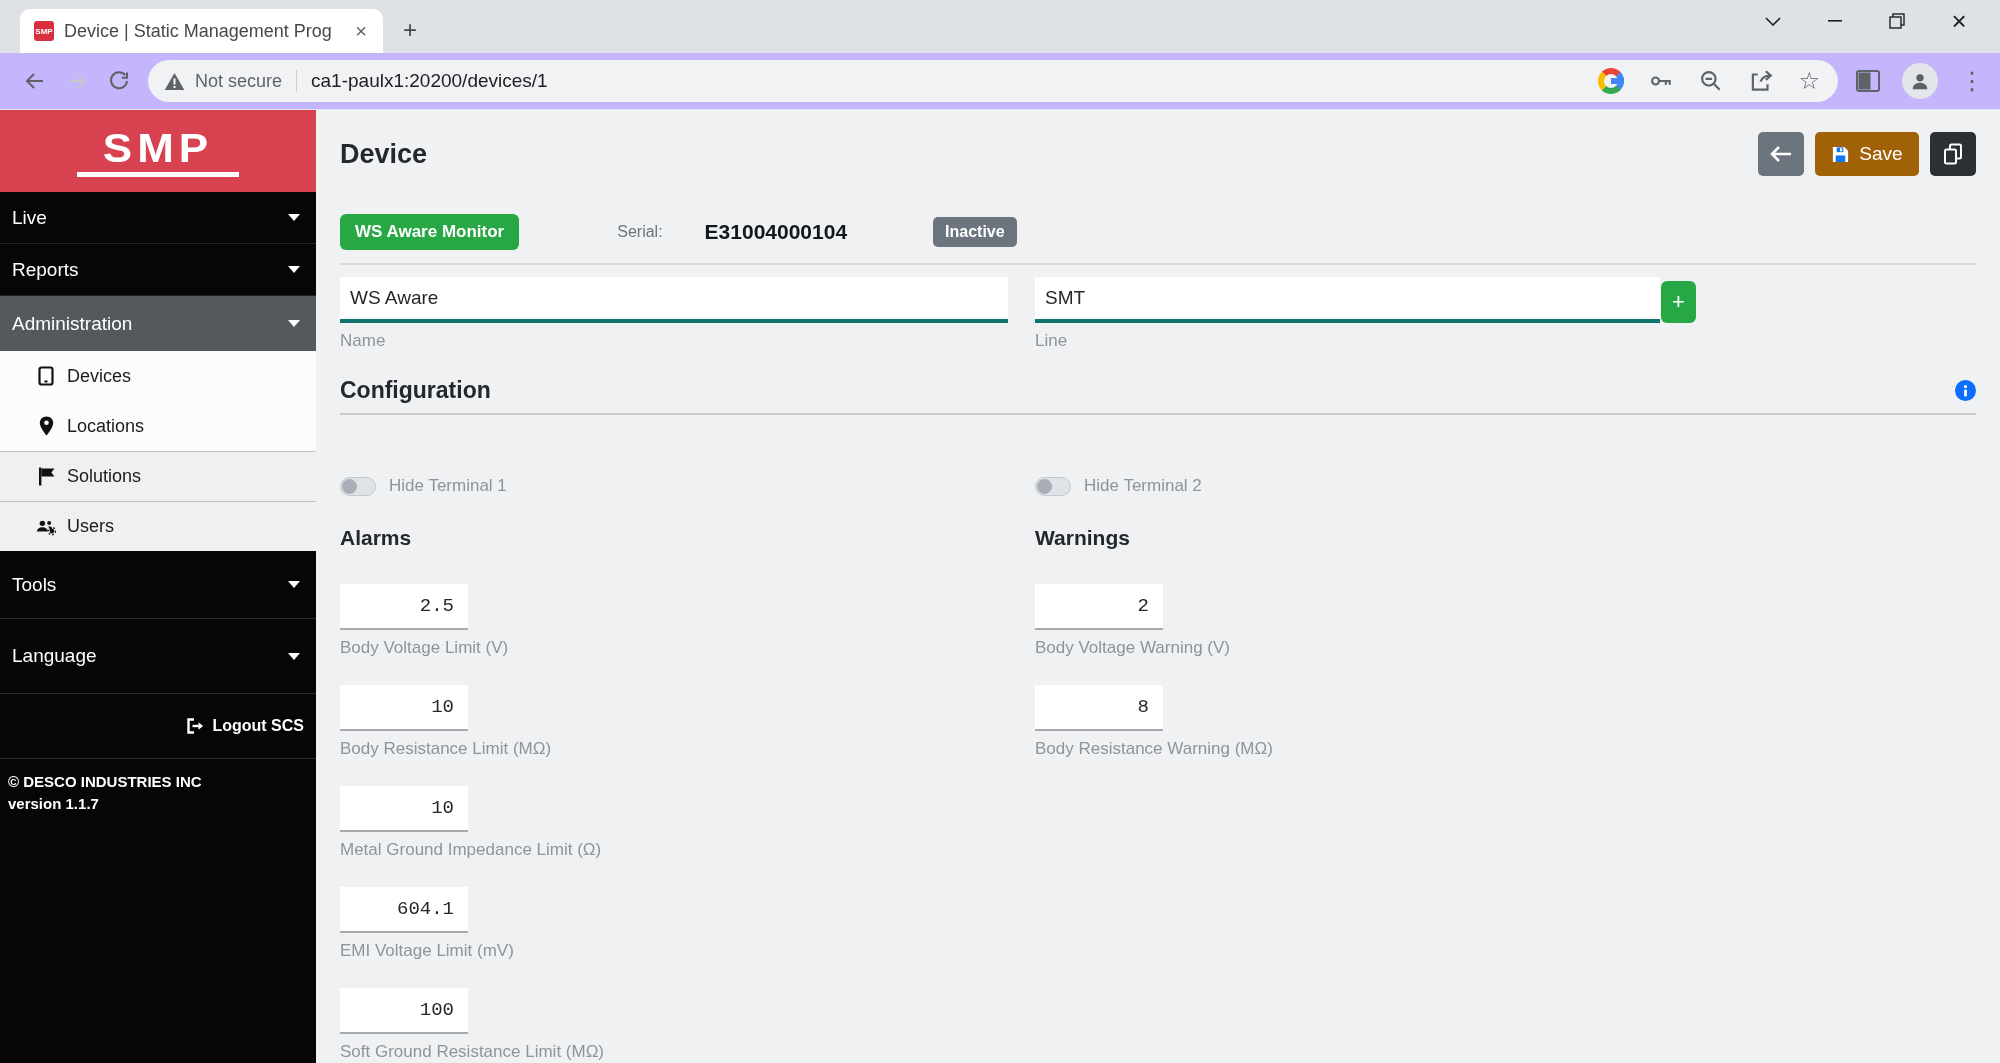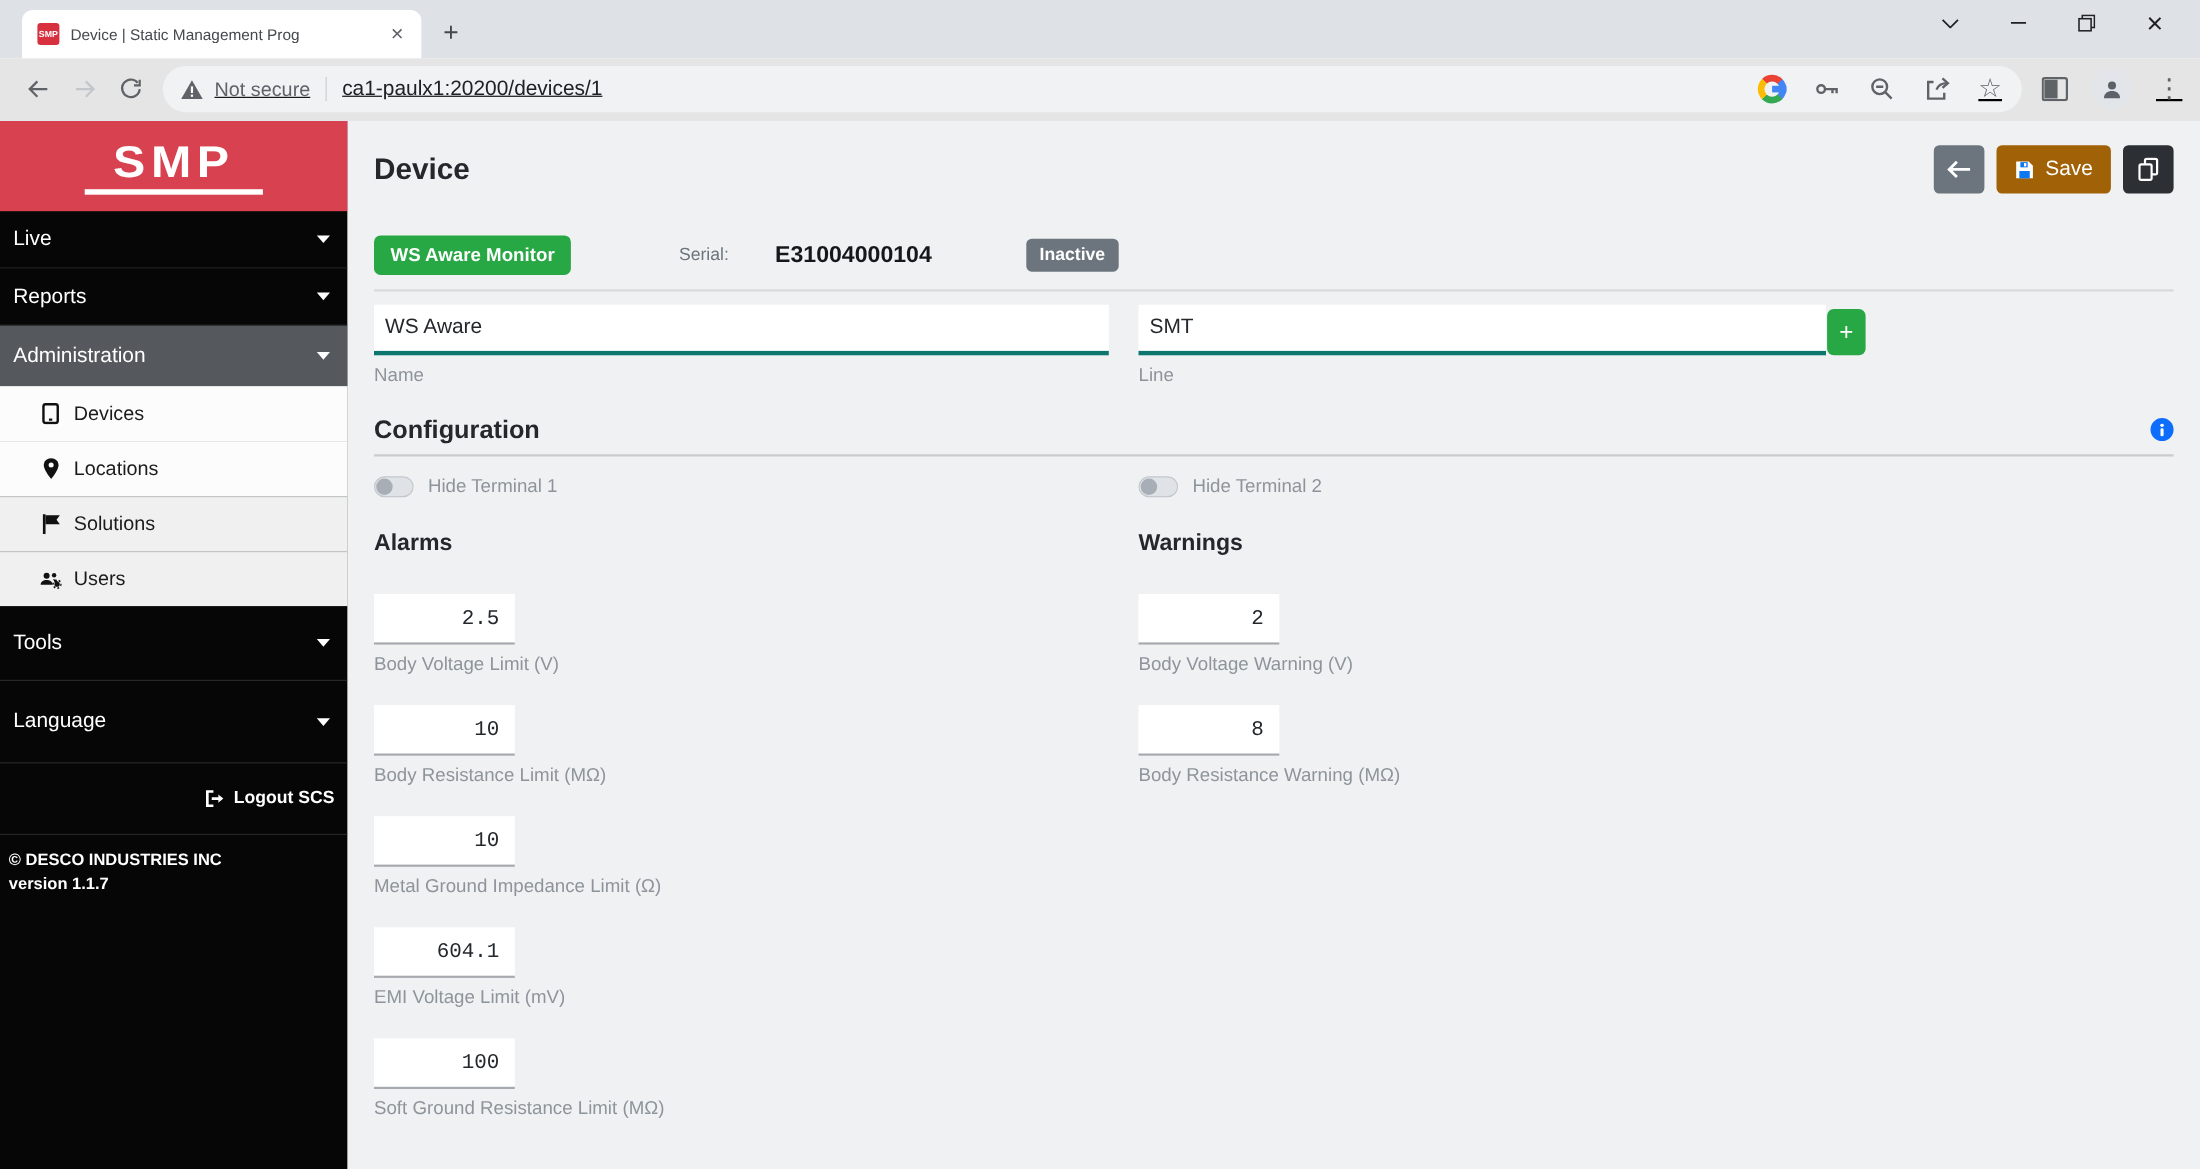--- a/index.html
+++ b/index.html
@@ -6,32 +6,32 @@
   html,body { background:#cfd2d6; }
   body { font-family: "Liberation Sans", sans-serif; }
   .screen { position:relative; width:2000px; height:1063px; overflow:hidden; background:#fff; }
 
   
   .tabstrip { height:53px; background:#dee1e6; display:flex; align-items:flex-end; }
   .tab { margin-left:20px; width:363px; height:44px; background:#fff; border-radius:10px 10px 0 0;
          display:flex; align-items:center; padding:0 10px 0 14px; }
   .favicon { width:20px; height:20px; background:#d7303f; border-radius:3px; color:#fff;
              font-size:8px; font-weight:bold; display:flex; align-items:center; justify-content:center; flex:0 0 auto; }
-  .tab-title { margin-left:10px; font-size:14px; color:#45494d; white-space:nowrap; overflow:hidden; width:272px; }
+  .tab-title { margin-left:10px; font-size:18px; color:#45494d; white-space:nowrap; overflow:hidden; width:272px; }
   .tab-close { margin-left:auto; font-size:20px; color:#5f6368; line-height:1; width:24px; height:24px;
                display:flex; align-items:center; justify-content:center; border-radius:50%; }
   .newtab { width:30px; height:30px; margin:0 0 8px 12px; display:flex; align-items:center; justify-content:center;
             font-size:24px; color:#45494d; }
   .win-controls { margin-left:auto; display:flex; align-self:flex-start; height:42px; align-items:center; padding-right:10px; }
   .winbtn { width:62px; height:42px; display:flex; align-items:center; justify-content:center; color:#202124; }
   .winbtn svg { display:block; }
   .win-close-glyph { font-size:26px; font-weight:400; line-height:1; color:#202124; }
 
   
-  .toolbar { height:57px; background:#e5e5e5; display:flex; align-items:center; padding:0 16px 0 14px; border-bottom:1px solid #e4e6e8;text-decoration:underline; }
+  .toolbar { height:57px; background:#c4b5fd; display:flex; align-items:center; padding:0 16px 0 14px; border-bottom:1px solid #e4e6e8; }
   .navbtn { width:42px; height:42px; display:flex; align-items:center; justify-content:center; flex:0 0 auto; }
   .omnibox { flex:1; height:42px; margin-left:8px; background:#f0f2f4; border-radius:21px;
              display:flex; align-items:center; padding:0 18px 0 16px; }
   .omni-sec { margin-left:10px; font-size:18px; color:#5f6368; }
   .omni-sep { width:1px; height:22px; background:#c9ccd0; margin:0 14px; }
   .omni-url { font-size:19px; color:#202124; }
   .omni-icons { margin-left:auto; display:flex; align-items:center; gap:24px; }
   .glyph { color:#5f6368; line-height:1; }
   .star-glyph { font-size:24px; }
   .dots-glyph { font-size:24px; }
@@ -92,21 +92,21 @@
   .line-row { display:flex; align-items:flex-end; }
   .btn-add { width:35px; height:42px; background:#28a745; color:#fff; border:none; border-radius:6px;
              font-size:22px; line-height:1; margin-left:1px; }
 
   .config-head { margin-top:26px; display:flex; align-items:center; justify-content:space-between; }
   .section-title { font-size:23px; font-weight:bold; color:#24282c; }
   .info-icon { width:21px; height:21px; border-radius:50%; background:#0d6efd; display:flex; align-items:center; justify-content:center; }
   hr.rule2 { border:none; border-top:2px solid #c9cbcd; margin-top:9px; }
 
   .toggles { margin-top:17px; }
-  .toggle-cell { display:flex; align-items:center; gap:13px; }
+  .toggle-cell { display:flex; align-items:center; gap:13px;margin-top:44px; }
   .switch { width:36px; height:19px; border-radius:10px; background:#dfe3e7; border:1px solid #c3c8cd; position:relative; }
   .switch .knob { position:absolute; left:1px; top:1px; width:15px; height:15px; border-radius:50%; background:#a7aeb6; }
   .toggle-label { font-size:17px; color:#8d949b; }
 
   .limits { margin-top:30px; }
   .col-title { font-size:21px; font-weight:bold; color:#24282c; margin-bottom:34px; }
   .num-field { margin-bottom:27px; }
   .num-input { width:128px; height:46px; background:#fff; border:none; border-bottom:2px solid #a6a9ad;
                font-size:19px; color:#24282c; text-align:right; padding-right:14px; font-family:Liberation Mono, monospace; }
 

